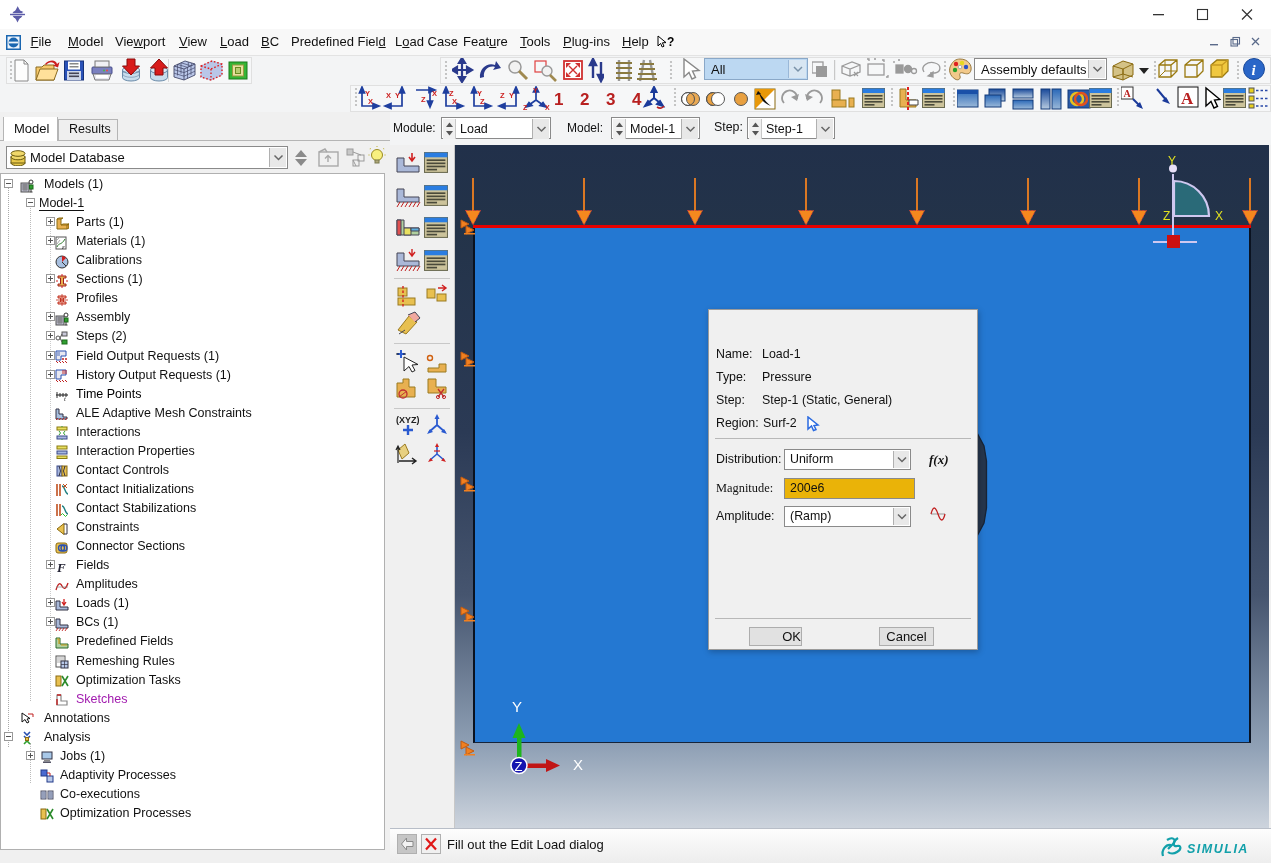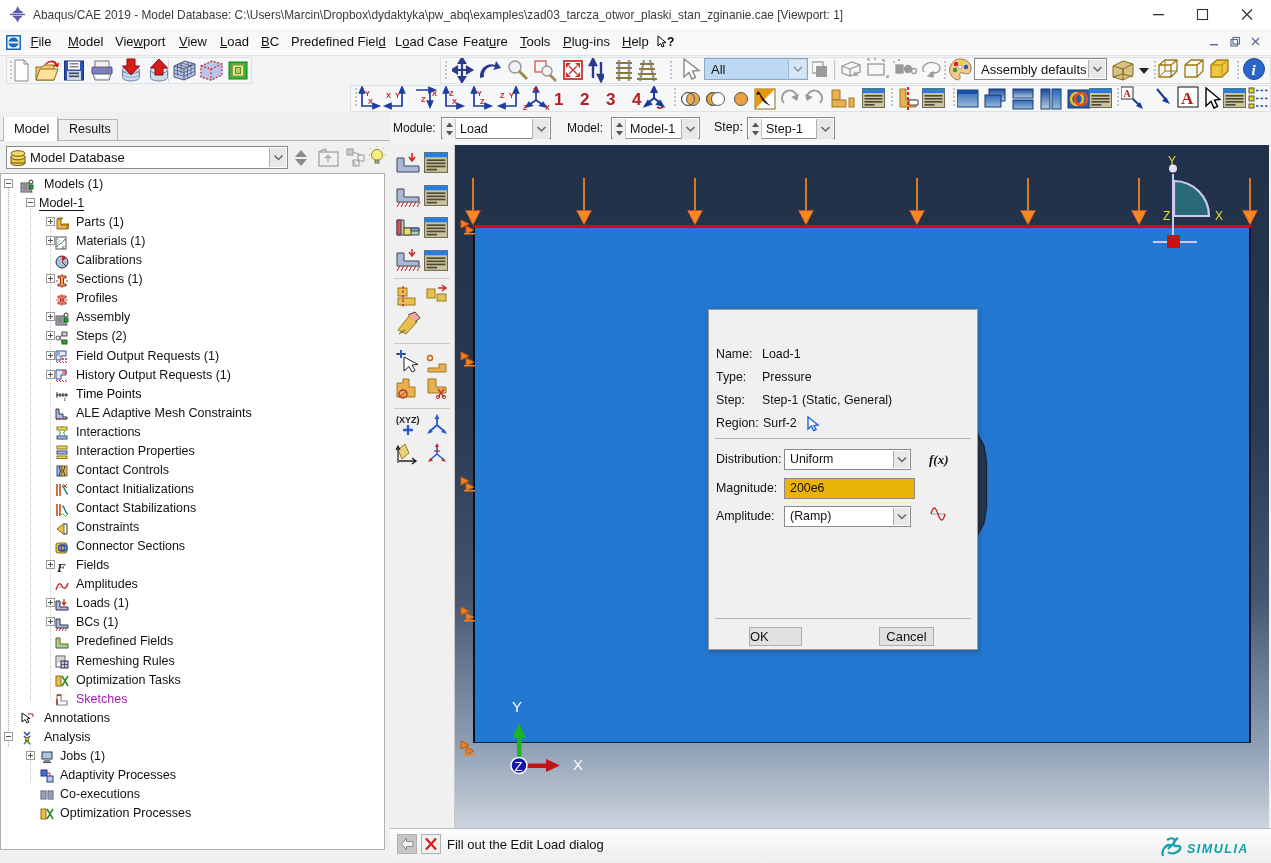--- a/index.html
+++ b/index.html
@@ -11,21 +11,20 @@
 
 <div class="abs" style="left:0;top:0;width:1271px;height:29px;background:#ffffff;">
  <svg class="abs" style="left:8px;top:5px;" width="19" height="19" viewBox="0 0 19 19">
    <path d="M9.5 1 L12 5.5 L15.5 7 L12 8.5 L9.5 2 Z" fill="#5c5ca8"></path>
    <ellipse cx="9.5" cy="9.5" rx="5.2" ry="4.2" fill="#5c5ca8"></ellipse>
    <path d="M9.5 1.5 L11.8 6 L7.2 6 Z" fill="#5c5ca8"></path>
    <path d="M9.5 17.5 L11.8 13 L7.2 13 Z" fill="#5c5ca8"></path>
    <rect x="1" y="8.2" width="17" height="2.6" rx="1.3" fill="#ffffff"></rect>
    <rect x="2" y="8.8" width="15" height="1.4" fill="#5c5ca8"></rect>
  </svg>
- <div class="abs txt" style="left:33px;top:8px;font-size:11.9px;color:#3b3b3b;">Abaqus/CAE 2019 - Model Database: C:\Users\Marcin\Dropbox\dydaktyka\pw_abq\examples\zad03_tarcza_otwor_plaski_stan_zginanie.cae [Viewport: 1]</div>
  <svg class="abs" style="left:1150px;top:0;" width="110" height="29" viewBox="0 0 110 29">
    <rect x="3" y="14" width="11" height="1.3" fill="#333"></rect>
    <rect x="47.5" y="9.5" width="10" height="10" fill="none" stroke="#333" stroke-width="1.1"></rect>
    <path d="M92 9.5 L102 19.5 M102 9.5 L92 19.5" stroke="#333" stroke-width="1.2"></path>
  </svg>
 </div>
 <div class="abs" style="left:0;top:29px;width:1271px;height:27px;background:#f8f8f8;border-bottom:1px solid #e3e3e3;">
     <svg class="abs" style="left:6px;top:6px" width="15" height="15" viewBox="0 0 15 15">
       <rect x="0" y="0" width="15" height="15" fill="#1a66b0"></rect>
       <rect x="1.5" y="1.5" width="12" height="12" fill="#eef4fb"></rect>
@@ -1044,37 +1043,37 @@
     </svg>
  <div class="abs" style="left:6px;top:128px;width:256px;height:1px;background:#b8b8b8;"></div>
  <div class="abs txt" style="left:7px;top:142px;font-size:12.4px;color:#111;">Distribution:</div>
  <div class="abs" style="left:75px;top:139px;width:127px;height:21px;background:#fff;border:1px solid #8a8a8a;">
    <div class="abs txt" style="left:5px;top:2px;font-size:12.4px;color:#111;">Uniform</div>
    <div class="abs" style="right:1px;top:1px;width:16px;height:17px;background:#e8e8e8;border-left:1px solid #b0b0b0;"><svg width="16" height="17">
           <path d="M4 6.5 L8 10.5 L12 6.5" fill="none" stroke="#666" stroke-width="1.5"></path>
         </svg></div>
  </div>
  <div class="abs txt" style="left:220px;top:142px;font-size:13px;font-style:italic;font-weight:bold;color:#111;font-family:Liberation Serif,serif;">f(x)</div>
- <div class="abs txt" style="left:7px;top:171px;font-size:12.4px;color:#111;">Magnitude:</div>
+ <div class="abs txt" style="left:7px;top:171px;font-size:12.4px;color:#111;font-family:Liberation Serif, serif;">Magnitude:</div>
  <div class="abs" style="left:75px;top:168px;width:131px;height:21px;background:#eab308;border:1px solid #8a8a8a;">
    <div class="abs txt" style="left:5px;top:2px;font-size:12.4px;color:#111;">200e6</div>
  </div>
  <div class="abs txt" style="left:7px;top:199px;font-size:12.4px;color:#111;">Amplitude:</div>
  <div class="abs" style="left:75px;top:196px;width:127px;height:21px;background:#fff;border:1px solid #8a8a8a;">
    <div class="abs txt" style="left:5px;top:2px;font-size:12.4px;color:#111;">(Ramp)</div>
    <div class="abs" style="right:1px;top:1px;width:16px;height:17px;background:#e8e8e8;border-left:1px solid #b0b0b0;"><svg width="16" height="17">
           <path d="M4 6.5 L8 10.5 L12 6.5" fill="none" stroke="#666" stroke-width="1.5"></path>
         </svg></div>
  </div>
  <svg class="abs" style="left:221px;top:194px" width="16" height="20" viewBox="0 0 16 20">
       <path d="M1 10 L15 10" stroke="#999" stroke-width="1"></path>
       <path d="M1 10 Q4 -2 8 10 Q12 22 15 10" stroke="#c02020" stroke-width="1.3" fill="none"></path>
     </svg>
  <div class="abs" style="left:6px;top:308px;width:256px;height:1px;background:#b8b8b8;"></div>
- <div class="abs" style="left:40px;top:317px;width:53px;height:19px;background:#e1e1e1;border:1px solid #adadad;text-align:left;font-size:13px;color:#111;padding-top:1px;">OK</div>
+ <div class="abs" style="left:40px;top:317px;width:53px;height:19px;background:#e1e1e1;border:1px solid #adadad;text-align:right;font-size:13px;color:#111;padding-top:1px;">OK</div>
  <div class="abs" style="left:170px;top:317px;width:55px;height:19px;background:#e1e1e1;border:1px solid #adadad;text-align:center;font-size:13px;color:#111;padding-top:1px;">Cancel</div>
 </div>
 
 <div class="abs" style="left:390px;top:828px;width:881px;height:35px;background:linear-gradient(to bottom,#fdfdfd,#ededed);border-top:1px solid #b8bec8;">
  <div class="abs" style="left:7px;top:5px;width:20px;height:20px;background:#c6c6c6;border:1px solid #b0b0b0;"><svg width="18" height="18" viewBox="0 0 18 18">
         <path d="M8.5 3 L3.5 9 L8.5 15 L8.5 11.5 L15 11.5 L15 6.5 L8.5 6.5 Z" fill="#f2f2f2" stroke="#8a8a8a"></path>
       </svg></div>
  <div class="abs" style="left:31px;top:5px;width:20px;height:20px;background:#f0f0f0;border:1px solid #b0b0b0;"><svg width="18" height="18" viewBox="0 0 18 18">
         <path d="M4 3.5 L14 14.5 M14 3.5 L4 14.5" stroke="#e01818" stroke-width="2.2"></path>
       </svg></div>

